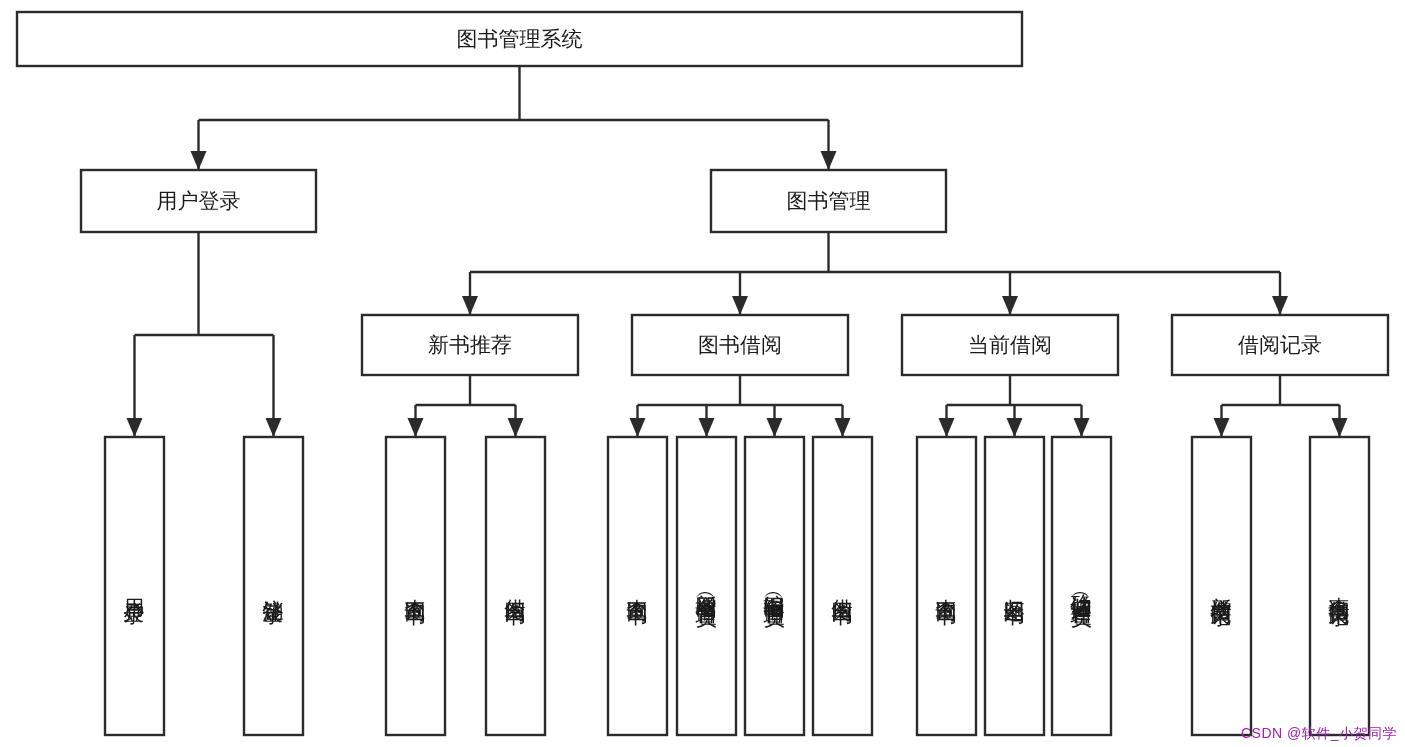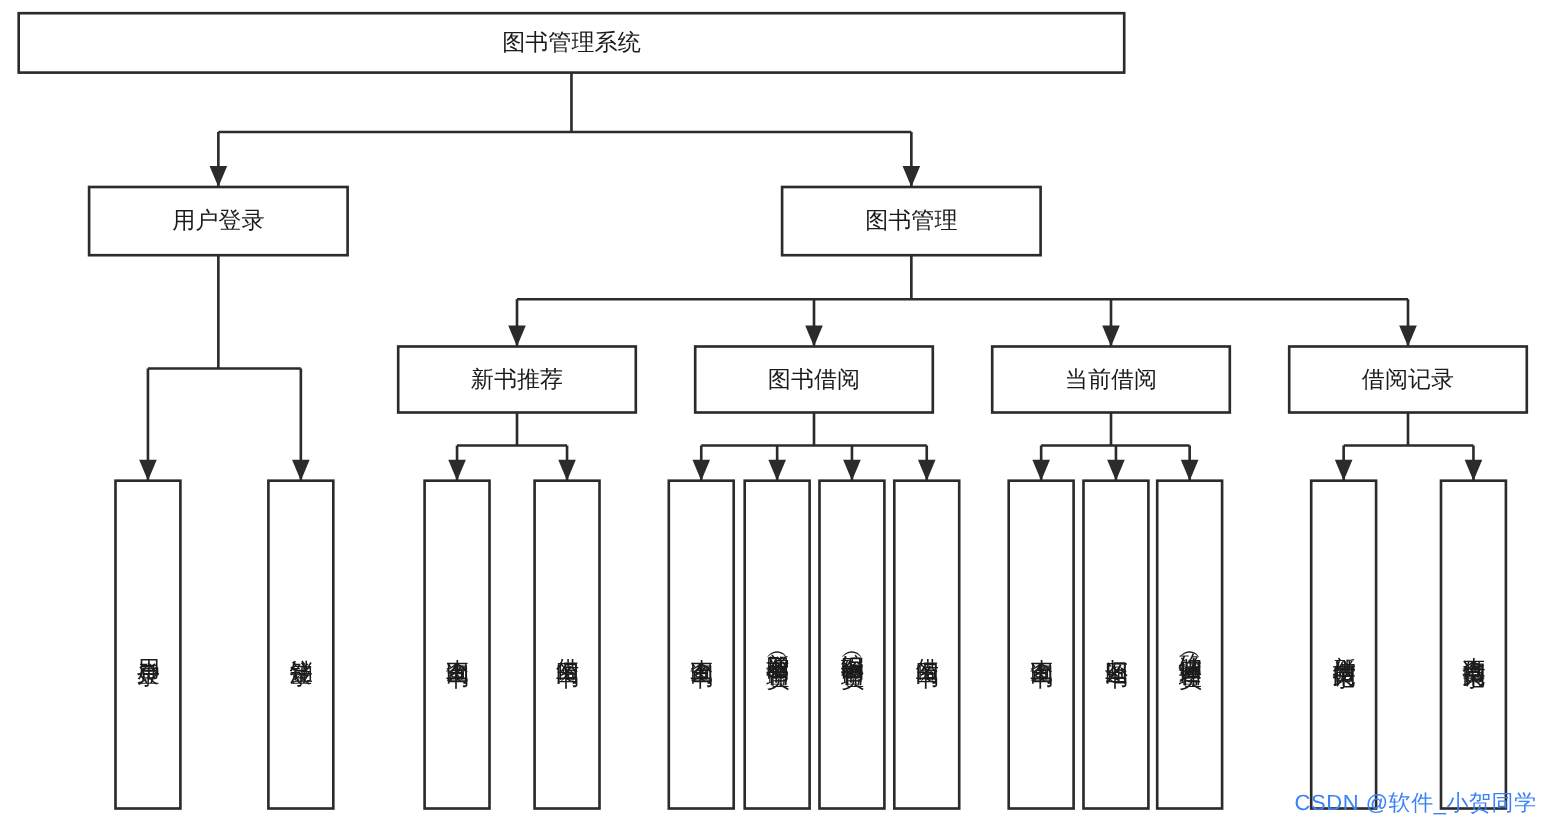--- a/index.html
+++ b/index.html
@@ -66,22 +66,22 @@
     font-size: 21px;
     line-height: 1;
     letter-spacing: 2px;
     color: #1b1b1b;
     white-space: nowrap;
   }
   .watermark {
     position: absolute;
     right: 8px;
     bottom: 4px;
-    font-size: 20px;
-    color: #3b82f6;
+    font-size: 14px;
+    color: #a21caf;
     font-family: "Liberation Sans", "DejaVu Sans", sans-serif;
     letter-spacing: 0.5px;
     white-space: nowrap;
   }
 </style>
 </head>
 <body>
 
 <div id="chart-root">
   <svg id="flow" viewBox="0 0 1405 747">

